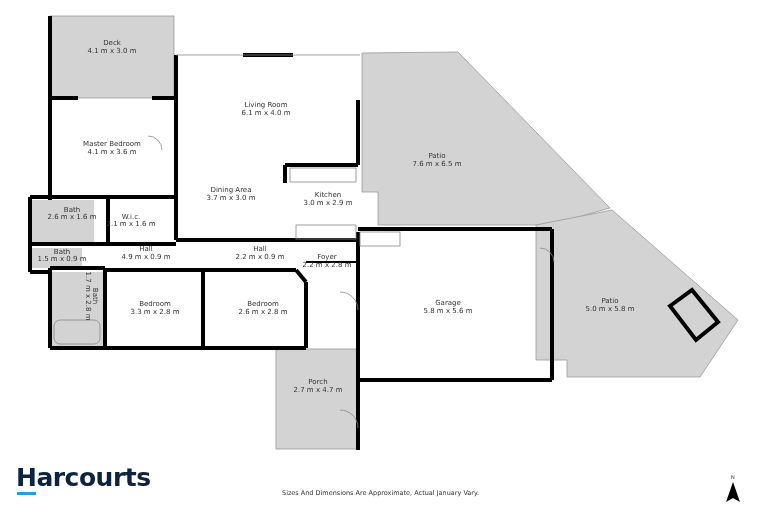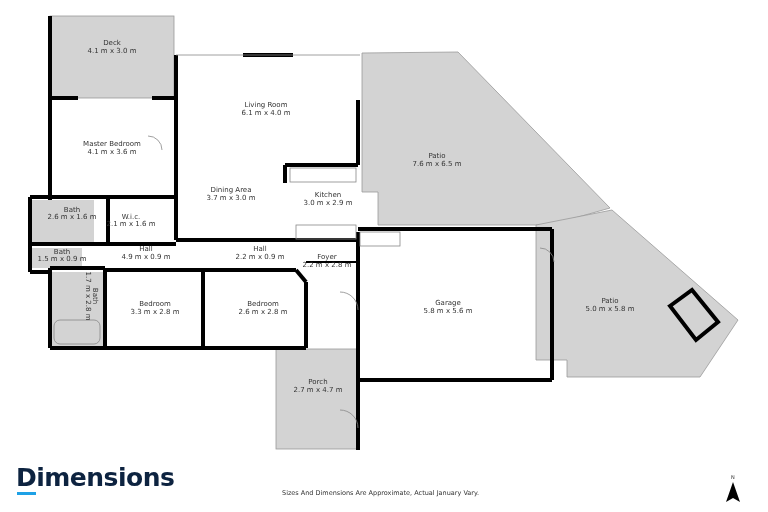--- a/index.html
+++ b/index.html
@@ -111,19 +111,19 @@
     <text class="lbl" x="263" y="314">2.6 m x 2.8 m</text>
     <text class="lbl" x="448" y="305">Garage</text>
     <text class="lbl" x="448" y="313">5.8 m x 5.6 m</text>
     <text class="lbl" x="610" y="303">Patio</text>
     <text class="lbl" x="610" y="311">5.0 m x 5.8 m</text>
     <text class="lbl" x="318" y="384">Porch</text>
     <text class="lbl" x="318" y="392">2.7 m x 4.7 m</text>
   </g>
 </svg>
 
-<div class="logo">Dimensions</div>
+<div class="logo">Harcourts</div>
 <div class="logo-bar"></div>
 <div class="disclaimer">Sizes And Dimensions Are Approximate, Actual January Vary.</div>
 <div class="north-n">N</div>
 <svg class="north" viewBox="0 0 18 30">
   <polygon points="9,8 16,28 9,24 2,28" fill="#000"></polygon>
 </svg>
 
 </body></html>

